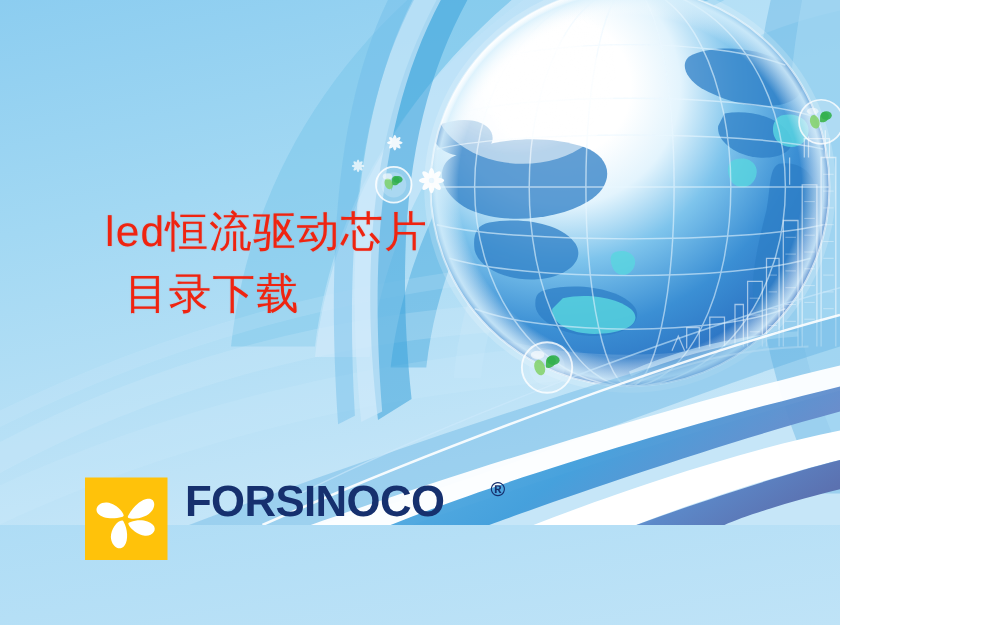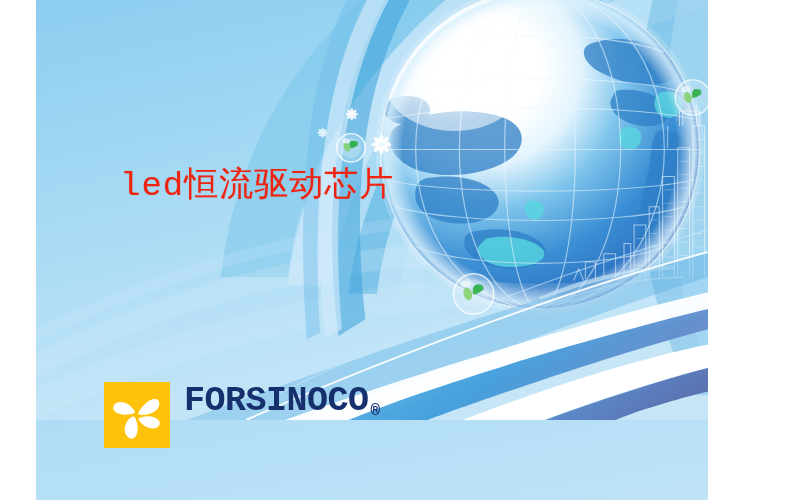--- a/index.html
+++ b/index.html
@@ -1,22 +1,21 @@
 <!DOCTYPE html>
 <html><head>
 <meta charset="utf-8">
 <style>
   html,body{margin:0;padding:0;background:#fff;}
   #stage{
     position:relative;
     width:672px;height:500px;
     overflow:hidden;
-    font-family:Liberation Mono, monospace;
+    font-family:Liberation Sans, sans-serif;
     background:linear-gradient(170deg,#8fcdef 0%,#a3d8f4 45%,#bfe3f7 100%);
-    margin-left:36px;
   }
   .layer{position:absolute;inset:0;overflow:hidden;}
   svg.layer{display:block;}
 
   
   #headline{
     position:absolute;left:84px;top:162px;
     z-index:40;
     color:#ef2410;
     font-size:34px;
@@ -36,21 +35,21 @@
   #logo-mark{
     width:66px;height:66px;
     background:#ffc20a;
     position:relative;flex:0 0 auto;
   }
   #logo-text{margin-left:14px;padding-top:2px;}
   #brand{
     font-size:35px;font-weight:bold;
     color:#16306e;letter-spacing:-0.5px;
     line-height:1;
-    display:flex;align-items:flex-end;
+    display:flex;align-items:flex-start;gap:35px;
   }
   #brand-reg{font-size:16px;line-height:1;margin-left:2px;margin-top:1px;}
   #tagline{
     font-size:16.5px;color:#16306e;
     margin-top:3px;letter-spacing:.1px;
     white-space:nowrap;
   }
 </style>
 </head>
 <body>
@@ -267,20 +266,21 @@
           <ellipse cx="-6" cy="0" rx="4.4" ry="6.6" fill="#86d36f" opacity=".9" transform="rotate(-18,-6,0)"></ellipse>
           <ellipse cx="5" cy="-6" rx="5.2" ry="4" fill="#33b04f" opacity=".9"></ellipse>
           <ellipse cx="-8" cy="-10" rx="5.5" ry="3.4" fill="#ffffff" opacity=".55"></ellipse>
         </g>
       </g>
     </g>
   </svg>
 
   <div id="headline">
     <span class="l1">led恒流驱动芯片</span>
+    <span class="l2">目录下载</span>
   </div>
 
   <div id="logo">
     <div id="logo-mark">
       <svg viewBox="0 0 66 66" width="66" height="66" aria-hidden="true">
         <g fill="#ffffff">
           <path d="M34.5,30.5 C38,24 44,18 50,17 C55,16.2 57,21 54,26 C50.5,31.5 42,33.5 36.5,32.8 C34.5,32.6 33.8,31.8 34.5,30.5 Z"></path>
           <path d="M36.5,35.5 C43,33 51,34 54.5,38 C58,42 54,47 48,46.5 C42,46 36.5,41 35,38 C34.2,36.3 34.8,36 36.5,35.5 Z"></path>
           <path d="M31,35.5 C34,41 35,50 31.5,54.5 C28,59 22.5,56 21,50 C19.5,44 24,36.5 28,34.8 C29.8,34 30.4,34.4 31,35.5 Z"></path>
           <path d="M29.5,31.5 C23,33.5 14,33 10.5,29 C7,25 11,19.5 17.5,20 C24,20.5 29,26 30.5,29 C31.3,30.6 31,31 29.5,31.5 Z"></path>

